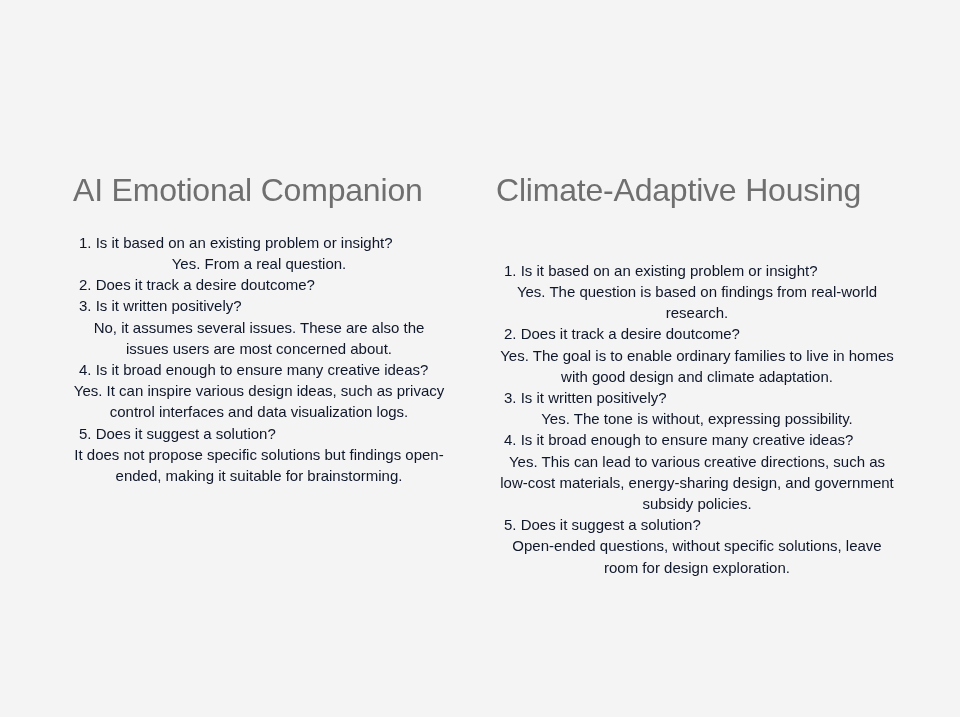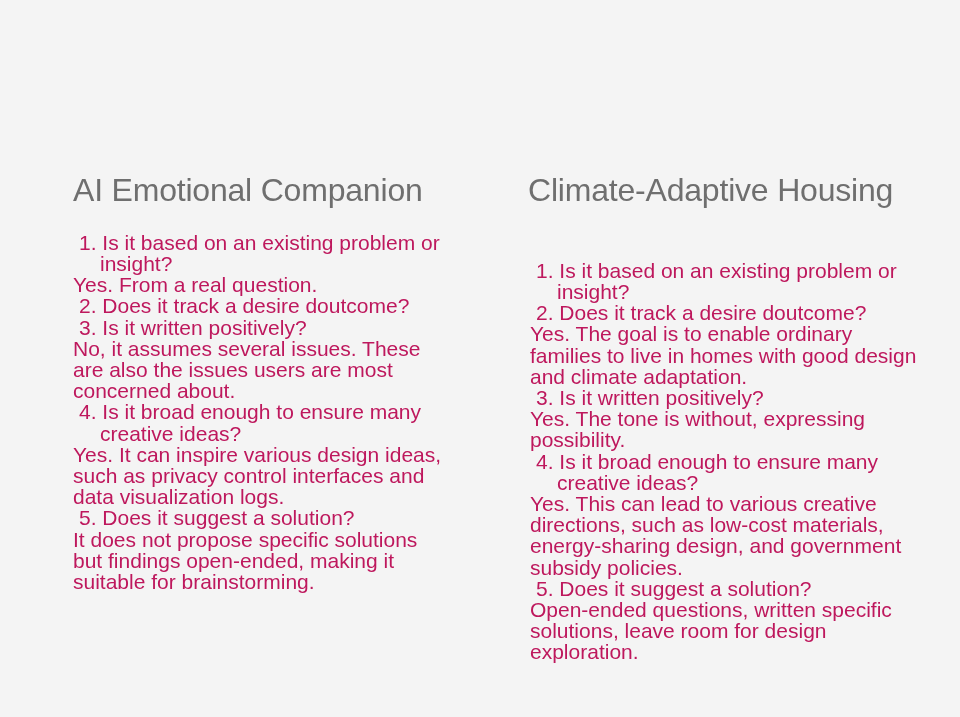--- a/index.html
+++ b/index.html
@@ -22,21 +22,21 @@
   .column {
     position: absolute;
     box-sizing: border-box;
   }
   .col-left {
     left: 73px;
     top: 172px;
     width: 372px;
   }
   .col-right {
-    left: 528px;
+    left: 496px;
     top: 172px;
     width: 400px;
   }
   .col-title {
     font-size: 32px;
     font-weight: 400;
     color: #6f6f6f;
     letter-spacing: -0.2px;
     line-height: 1.18;
     margin: 0;
@@ -46,35 +46,36 @@
     margin-top: 0;
   }
   .col-left .body-block {
     padding-top: 22px;
   }
   .col-right .body-block {
     padding-top: 50px;
     padding-left: 2px;
   }
   .line {
-    font-size: 21px;
+    font-size: 15px;
     line-height: 21.2px;
-    color: #be185d;
+    color: #0f172a;
     margin: 0;
   }
   .line.question {
     padding-left: 6px;
     text-indent: -0px;
   }
   .line.question.hanging {
     padding-left: 27px;
     text-indent: -21px;
   }
   .line.answer {
     padding-left: 0;
+    text-align: center;
   }
 </style>
 </head>
 <body>
 
 <div class="slide">
 
   <section class="column col-left">
     <h2 class="col-title">AI Emotional Companion</h2>
     <div class="body-block">
@@ -87,24 +88,25 @@
         <p class="line answer">Yes. It can inspire various design ideas, such as privacy control interfaces and data visualization logs.</p>
         <p class="line question hanging">5. Does it suggest a solution?</p>
         <p class="line answer">It does not propose specific solutions but findings open-ended, making it suitable for brainstorming.</p>
       </div>
   </section>
 
   <section class="column col-right">
     <h2 class="col-title">Climate-Adaptive Housing</h2>
     <div class="body-block">
         <p class="line question hanging">1. Is it based on an existing problem or insight?</p>
+        <p class="line answer">Yes. The question is based on findings from real-world research.</p>
         <p class="line question hanging">2. Does it track a desire doutcome?</p>
         <p class="line answer">Yes. The goal is to enable ordinary families to live in homes with good design and climate adaptation.</p>
         <p class="line question hanging">3. Is it written positively?</p>
         <p class="line answer">Yes. The tone is without, expressing possibility.</p>
         <p class="line question hanging">4. Is it broad enough to ensure many creative ideas?</p>
         <p class="line answer">Yes. This can lead to various creative directions, such as low-cost materials, energy-sharing design, and government subsidy policies.</p>
         <p class="line question hanging">5. Does it suggest a solution?</p>
-        <p class="line answer">Open-ended questions, written specific solutions, leave room for design exploration.</p>
+        <p class="line answer">Open-ended questions, without specific solutions, leave room for design exploration.</p>
       </div>
   </section>
 
 </div>
 
 </body></html>

